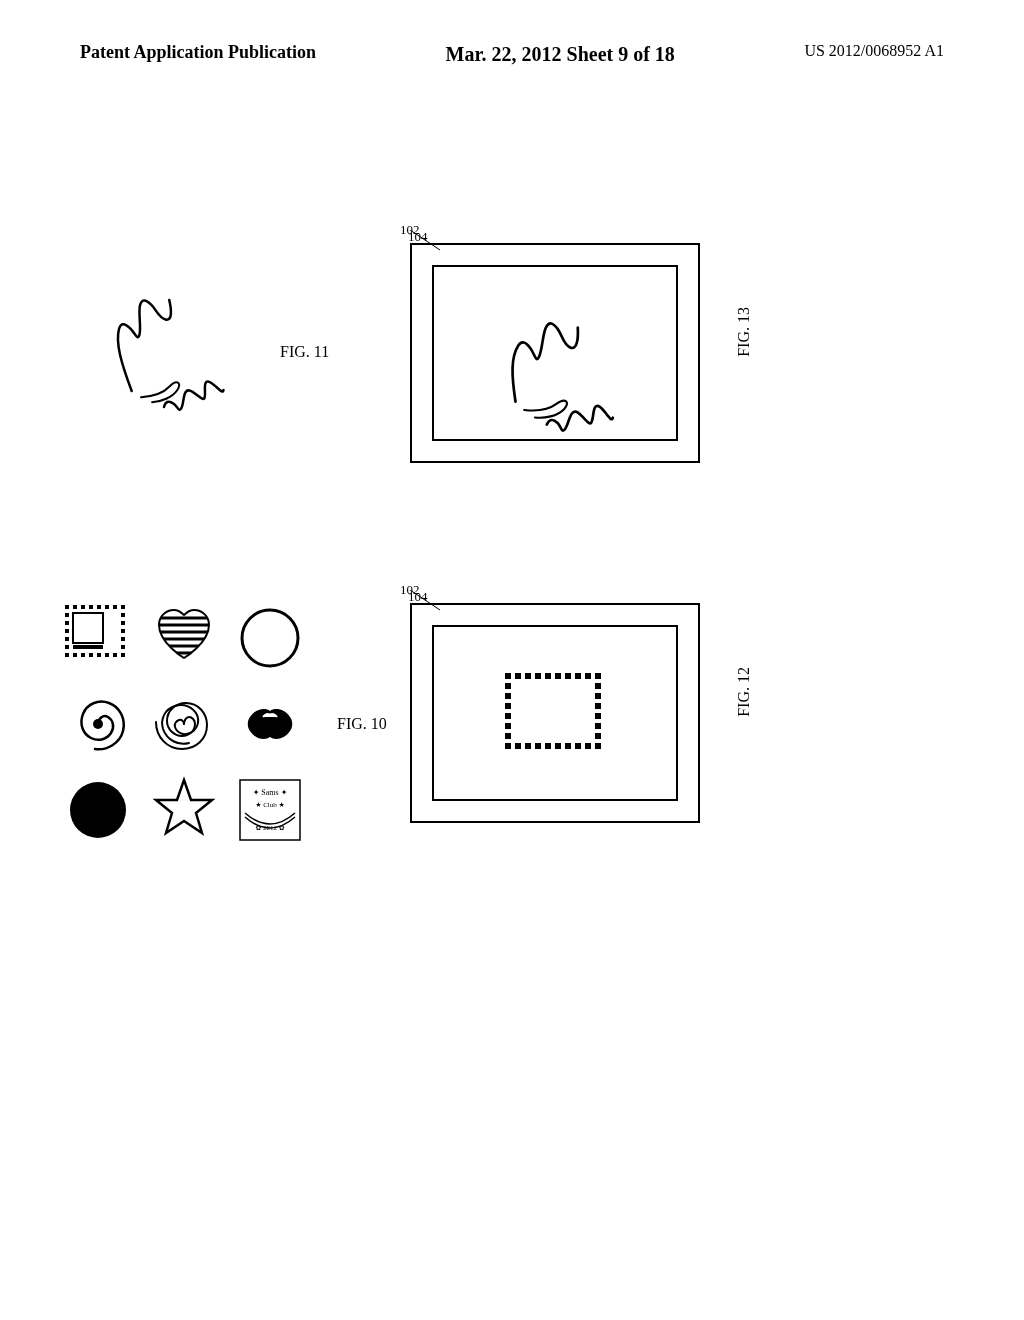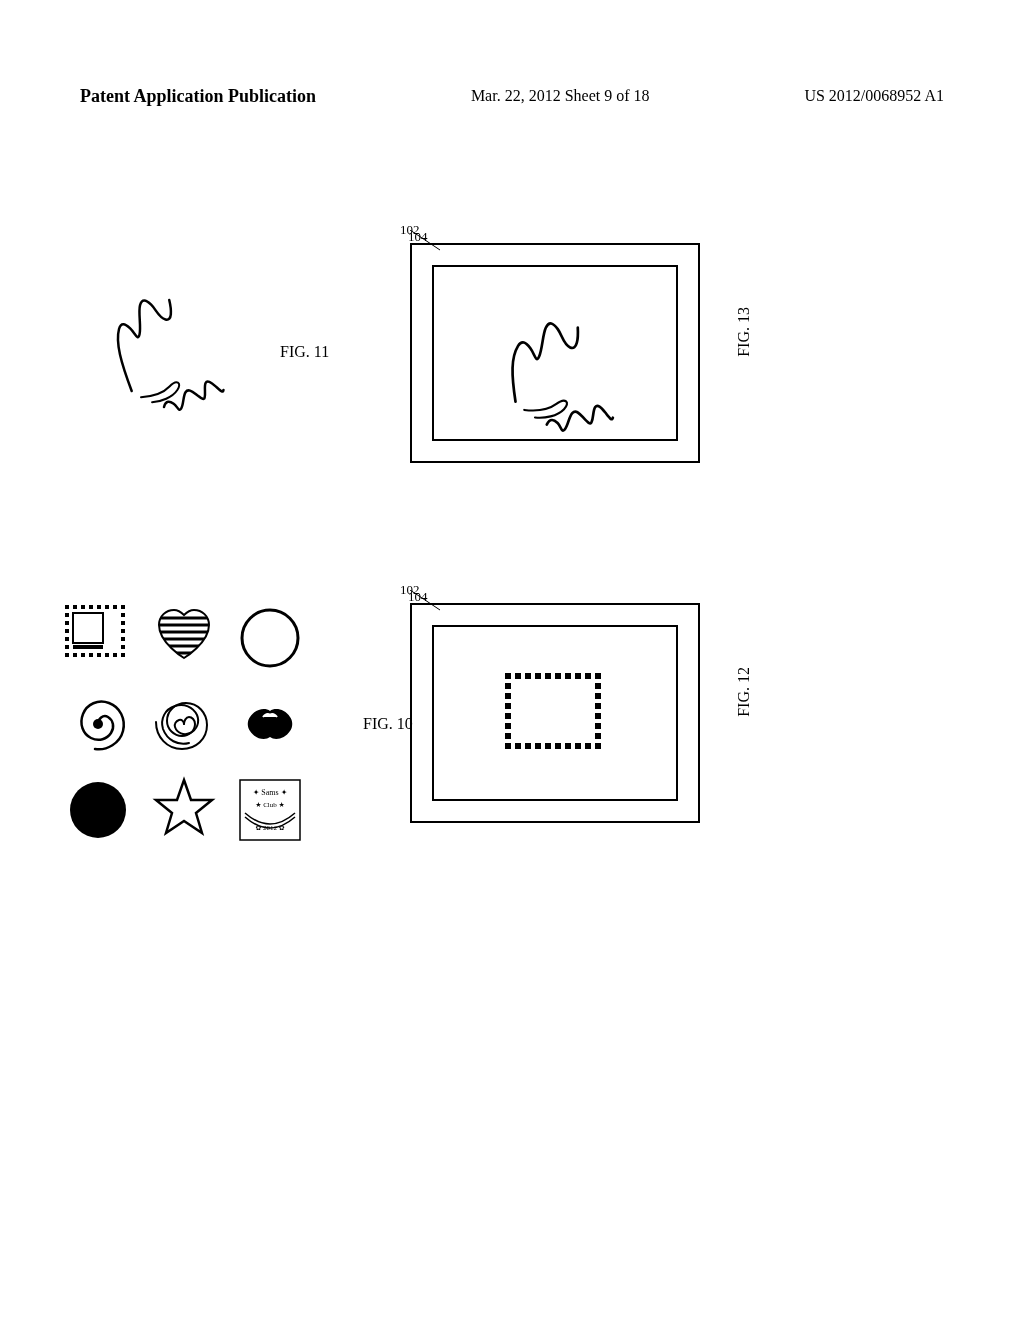--- a/index.html
+++ b/index.html
@@ -13,33 +13,33 @@
     }
 
     
     .header {
       position: absolute;
       top: 40px;
       left: 0;
       right: 0;
       display: flex;
       justify-content: space-between;
-      align-items: center;
+      align-items: flex-start;
       padding: 0 80px;
-      margin-top: 44px;
     }
     .header-left {
       font-size: 18px;
       font-weight: bold;
       line-height: 1.4;
     }
     .header-center {
-      font-size: 16px;
+      font-size: 20px;
       text-align: center;
       line-height: 1.4;
+      font-weight: bold;
     }
     .header-right {
       font-size: 16px;
       font-weight: normal;
       line-height: 1.4;
     }
 
     
     .content {
       position: absolute;
@@ -296,21 +296,21 @@
           <text x="35" y="20" text-anchor="middle" font-size="8" font-family="serif" fill="#000">✦ Sams ✦</text>
           <text x="35" y="32" text-anchor="middle" font-size="7" font-family="serif" fill="#000">★ Club ★</text>
           <path d="M10,38 Q35,60 60,38" stroke="#000" stroke-width="1.5" fill="none"></path>
           <path d="M10,42 Q35,64 60,42" stroke="#000" stroke-width="1.5" fill="none"></path>
           <text x="35" y="55" text-anchor="middle" font-size="7" font-family="serif" fill="#000">✿ 2012 ✿</text>
           <rect x="5" y="5" width="60" height="60" fill="none" stroke="#000" stroke-width="1.5"></rect>
         </svg>
       </div>
     </div>
 
-    <div style="font-size:16px; margin-left:26px;">
+    <div style="font-size:16px; margin-left:0;">
       <span>FIG. 10</span>
     </div>
   </div>
 
   <div class="fig12-area">
     <div style="display:flex; flex-direction:column; align-items:flex-start; position:relative; margin-top:20px;">
 
       <div style="position:relative; margin-bottom: 5px; margin-left: 20px;">
         <span style="font-size:13px;">102</span>
         <svg width="40" height="30" style="position:absolute; top:10px; left:10px;">

